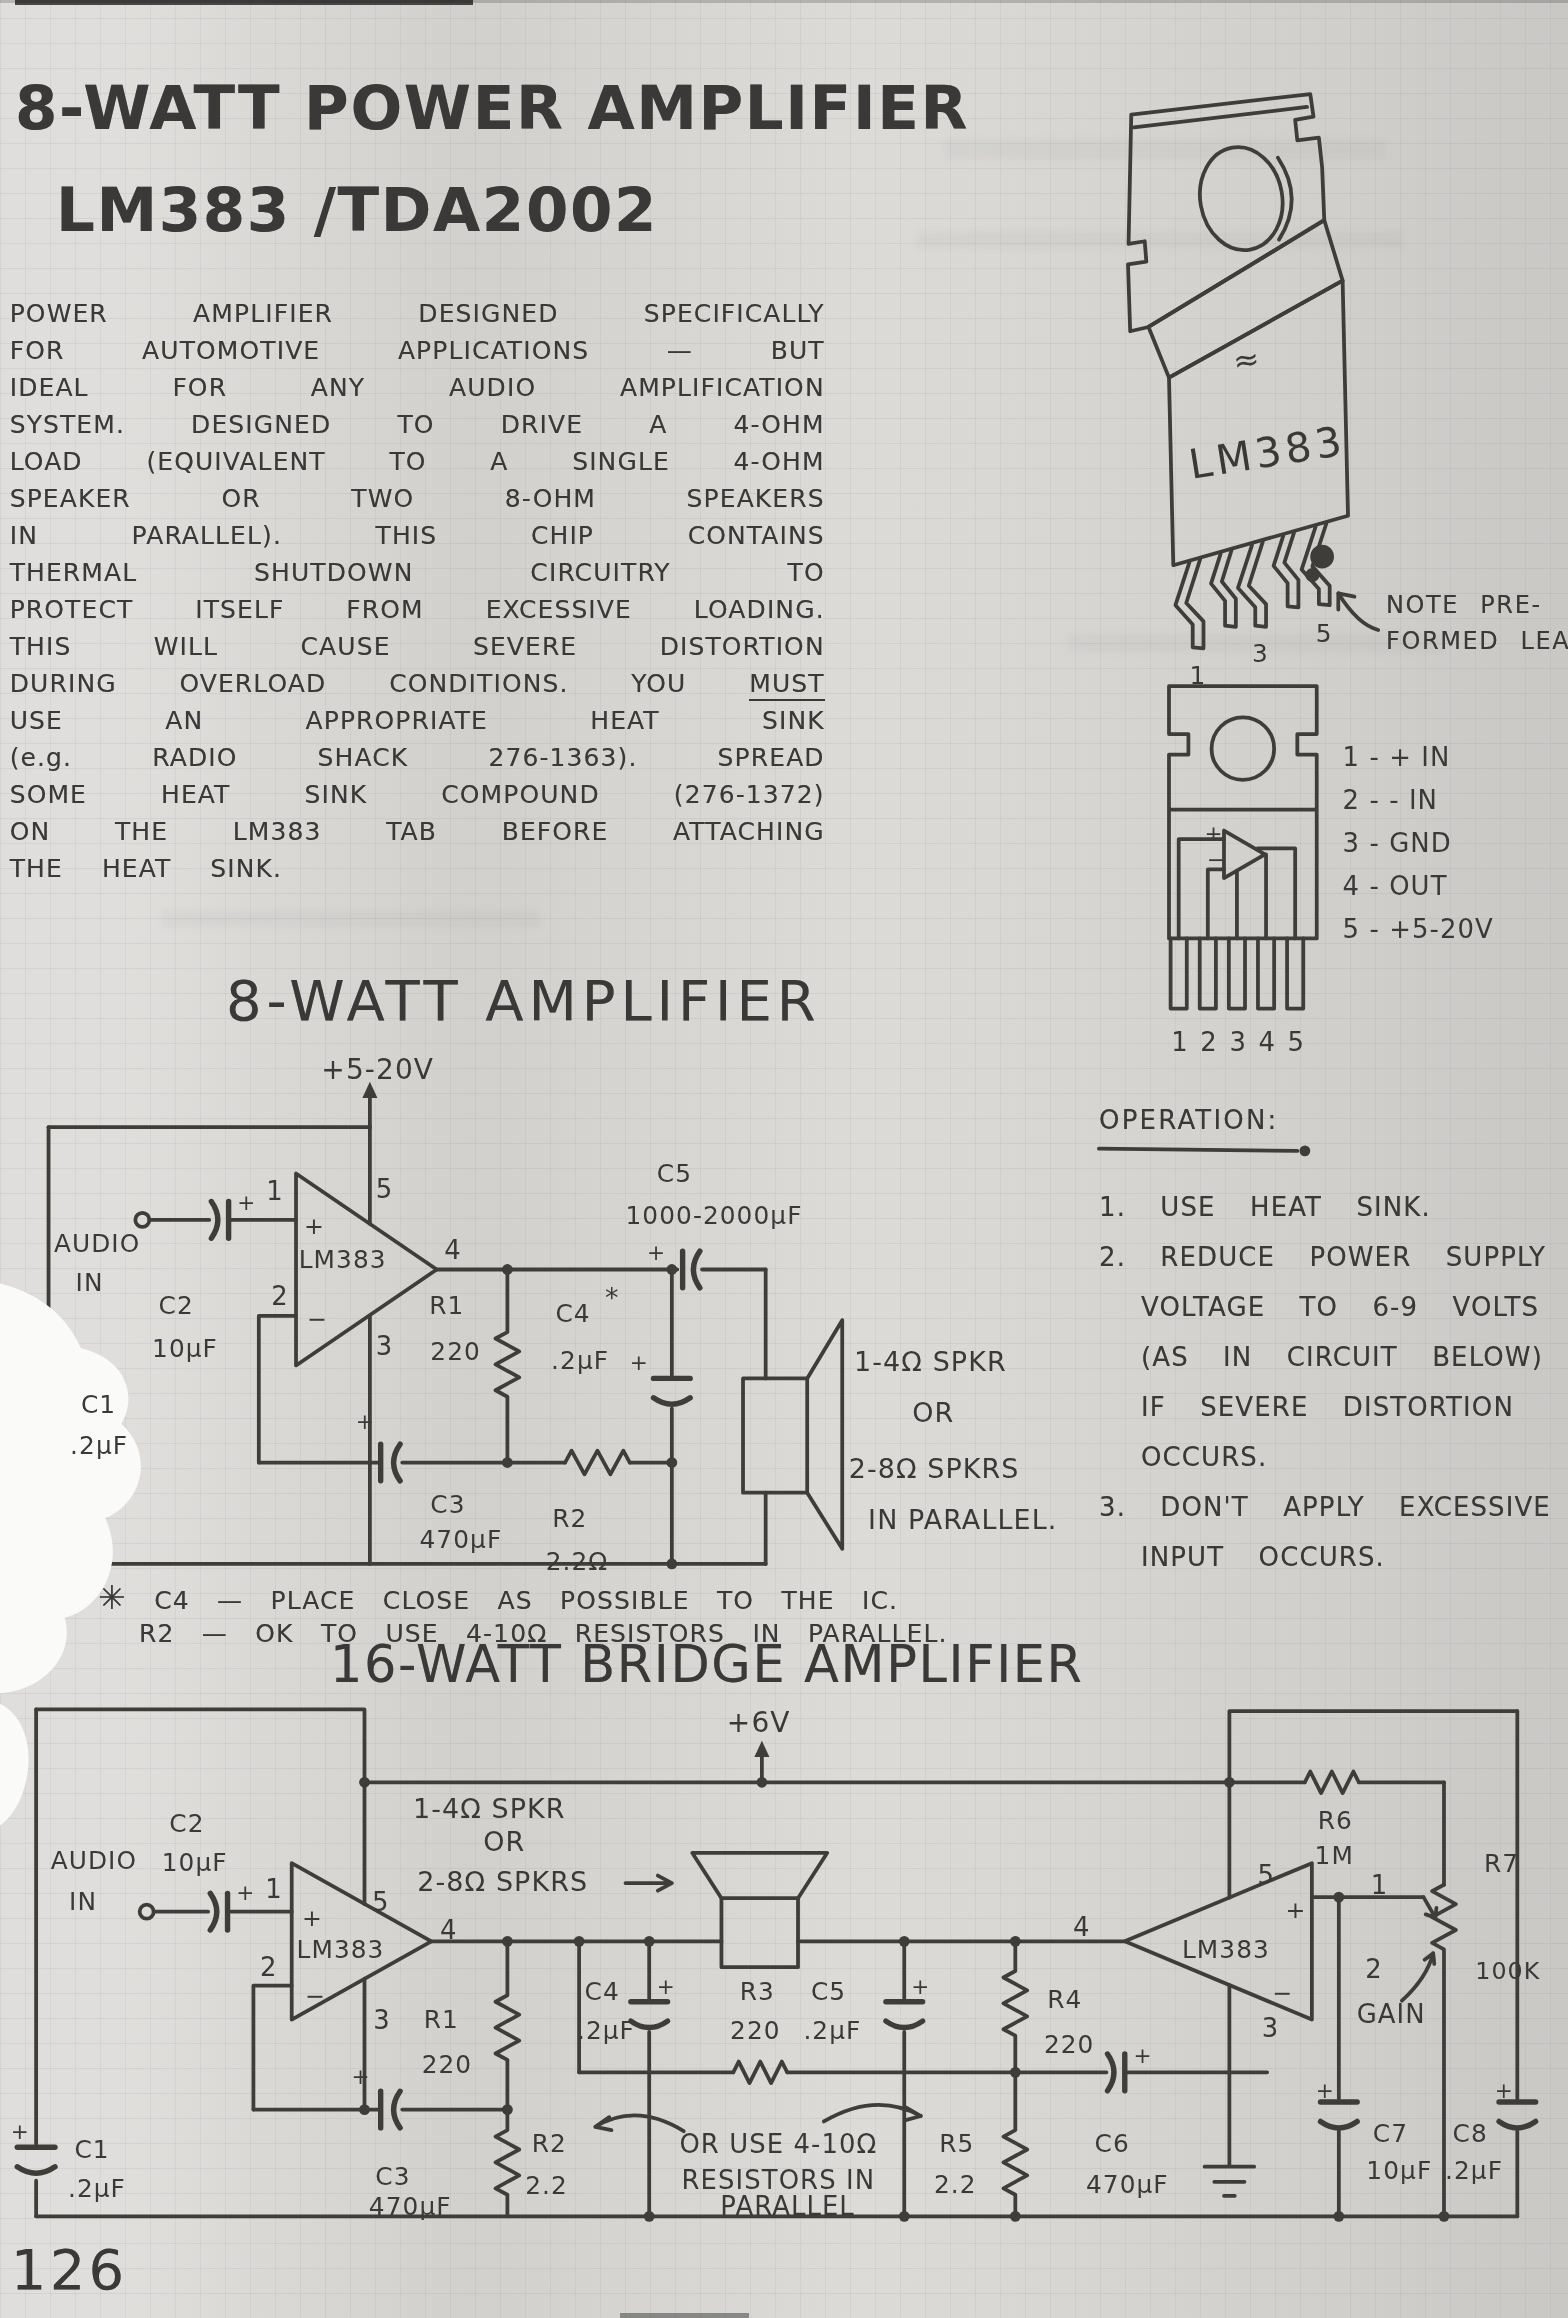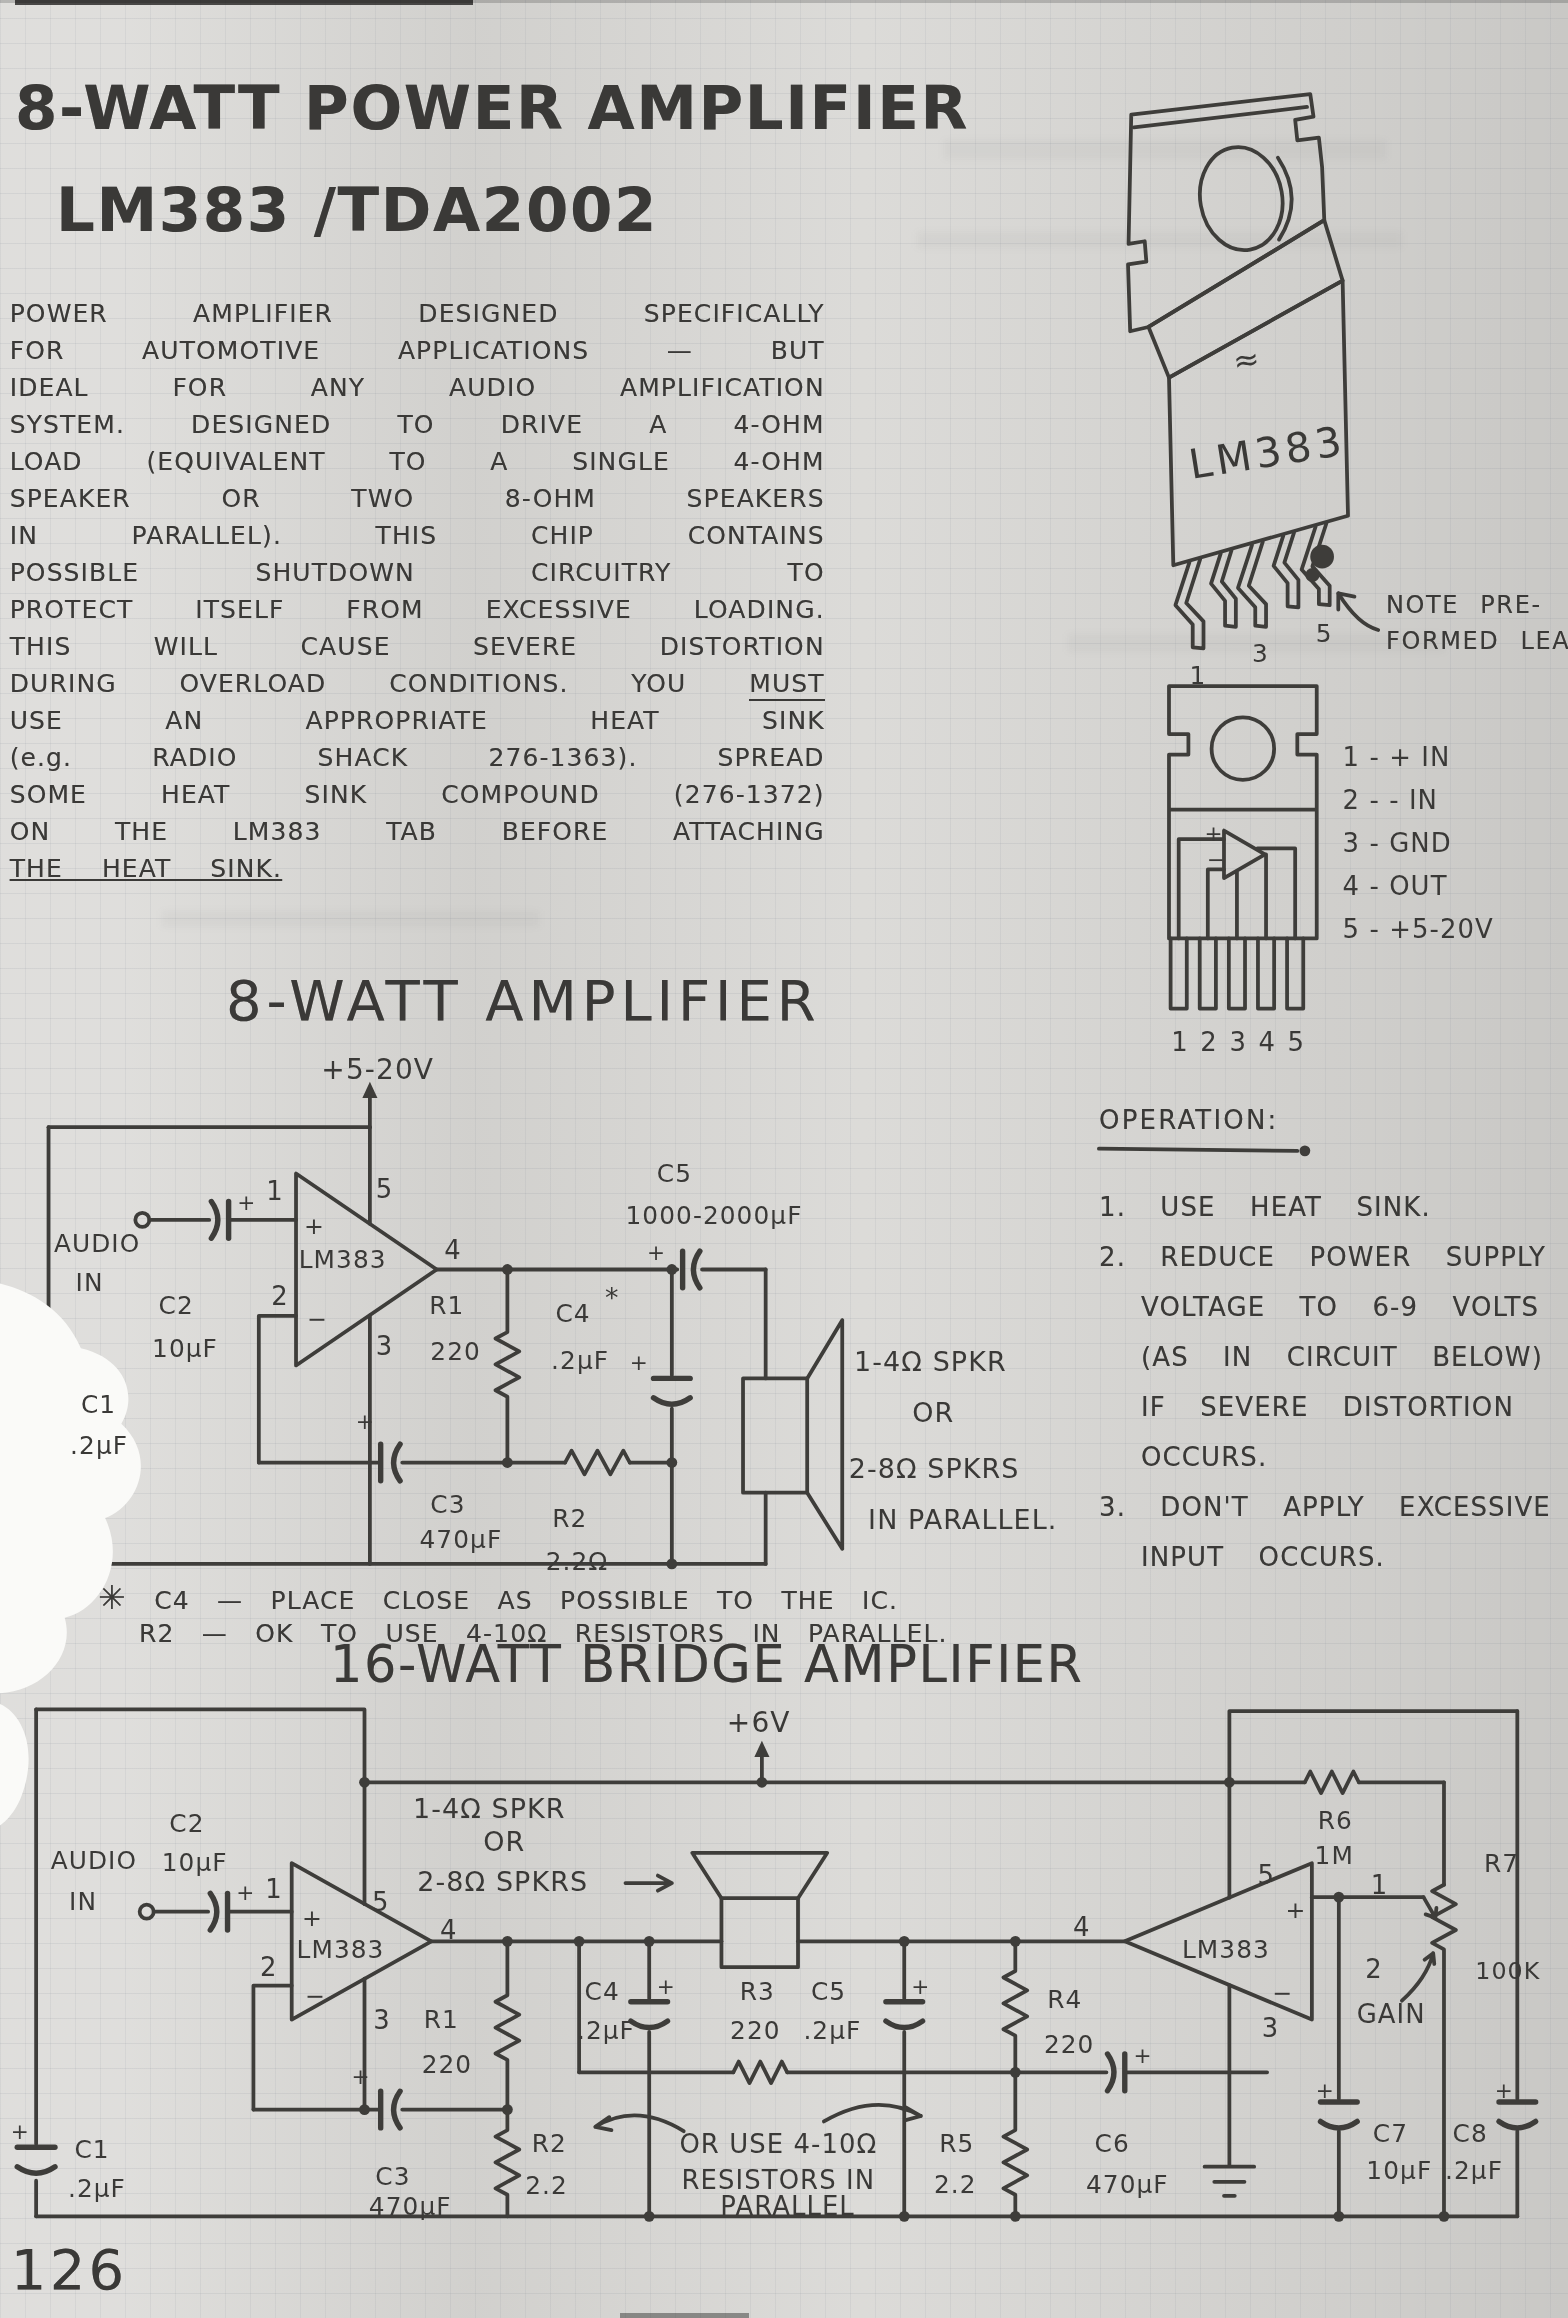--- a/index.html
+++ b/index.html
@@ -11,21 +11,21 @@
       repeating-linear-gradient(90deg, rgba(108,118,134,.09) 0 1.1px, transparent 1.1px 25px),
       linear-gradient(90deg, rgba(255,255,255,.18) 0 8%, rgba(0,0,0,.03) 30%, rgba(255,255,255,.10) 55%, rgba(0,0,0,.04) 86%, rgba(0,0,0,.07) 100%);
     color:#3a3937;}
   .abs{position:absolute;}
   .hw{color:#3a3937;letter-spacing:1.1px;white-space:nowrap;text-shadow:0 0 0.5px rgba(58,57,55,.45);}
   .title{font-size:61px;letter-spacing:1.6px;font-weight:bold;}
   .head{font-size:56px;letter-spacing:4.9px;}
   .head16{font-size:51px;letter-spacing:1.6px;}
   .intro{width:815px;font-size:25px;line-height:37px;}
   .intro .ln{text-align:justify;text-align-last:justify;height:37px;}
-  .intro .ln.last{text-align-last:left;word-spacing:30px;text-decoration:underline;}
+  .intro .ln.last{text-align-last:left;word-spacing:30px;}
   .u{border-bottom:2.7px solid #3a3937;padding-bottom:1.1px;}
   .op{font-size:26px;line-height:50px;word-spacing:25px;letter-spacing:1.1px;}
   .op .ind{padding-left:42px;}
   .ophead{font-size:26px;letter-spacing:2.2px;}
   .fn{font-size:25px;word-spacing:18.3px;letter-spacing:1.1px;}
   .note{font-size:24px;line-height:36px;word-spacing:12px;letter-spacing:1.6px;}
   .pagenum{font-size:56px;letter-spacing:3.2px;}
   svg{position:absolute;left:0;top:0;}
   .w{stroke:#3e3d3a;stroke-width:7;fill:none;stroke-linecap:round;stroke-linejoin:round;}
   .p{stroke:#3e3d3a;stroke-width:10;fill:none;stroke-linecap:round;}
@@ -53,21 +53,21 @@
   <div class="abs hw title" style="left:15px;top:174px;margin-left:41px;">LM383 /TDA2002</div>
 
   <div class="abs hw intro" style="left:9.7px;top:295px;">
     <div class="ln">POWER AMPLIFIER DESIGNED SPECIFICALLY</div>
     <div class="ln">FOR AUTOMOTIVE APPLICATIONS — BUT</div>
     <div class="ln">IDEAL FOR ANY AUDIO AMPLIFICATION</div>
     <div class="ln">SYSTEM. DESIGNED TO DRIVE A 4-OHM</div>
     <div class="ln">LOAD (EQUIVALENT TO A SINGLE 4-OHM</div>
     <div class="ln">SPEAKER OR TWO 8-OHM SPEAKERS</div>
     <div class="ln">IN PARALLEL). THIS CHIP CONTAINS</div>
-    <div class="ln">POSSIBLE SHUTDOWN CIRCUITRY TO</div>
+    <div class="ln">THERMAL SHUTDOWN CIRCUITRY TO</div>
     <div class="ln">PROTECT ITSELF FROM EXCESSIVE LOADING.</div>
     <div class="ln">THIS WILL CAUSE SEVERE DISTORTION</div>
     <div class="ln"><span>DURING OVERLOAD CONDITIONS. YOU</span> <span class="u">MUST</span></div>
     <div class="ln">USE AN APPROPRIATE HEAT SINK</div>
     <div class="ln">(e.g. RADIO SHACK 276-1363). SPREAD</div>
     <div class="ln">SOME HEAT SINK COMPOUND (276-1372)</div>
     <div class="ln">ON THE LM383 TAB BEFORE ATTACHING</div>
     <div class="ln last">THE HEAT SINK.</div>
   </div>
 

